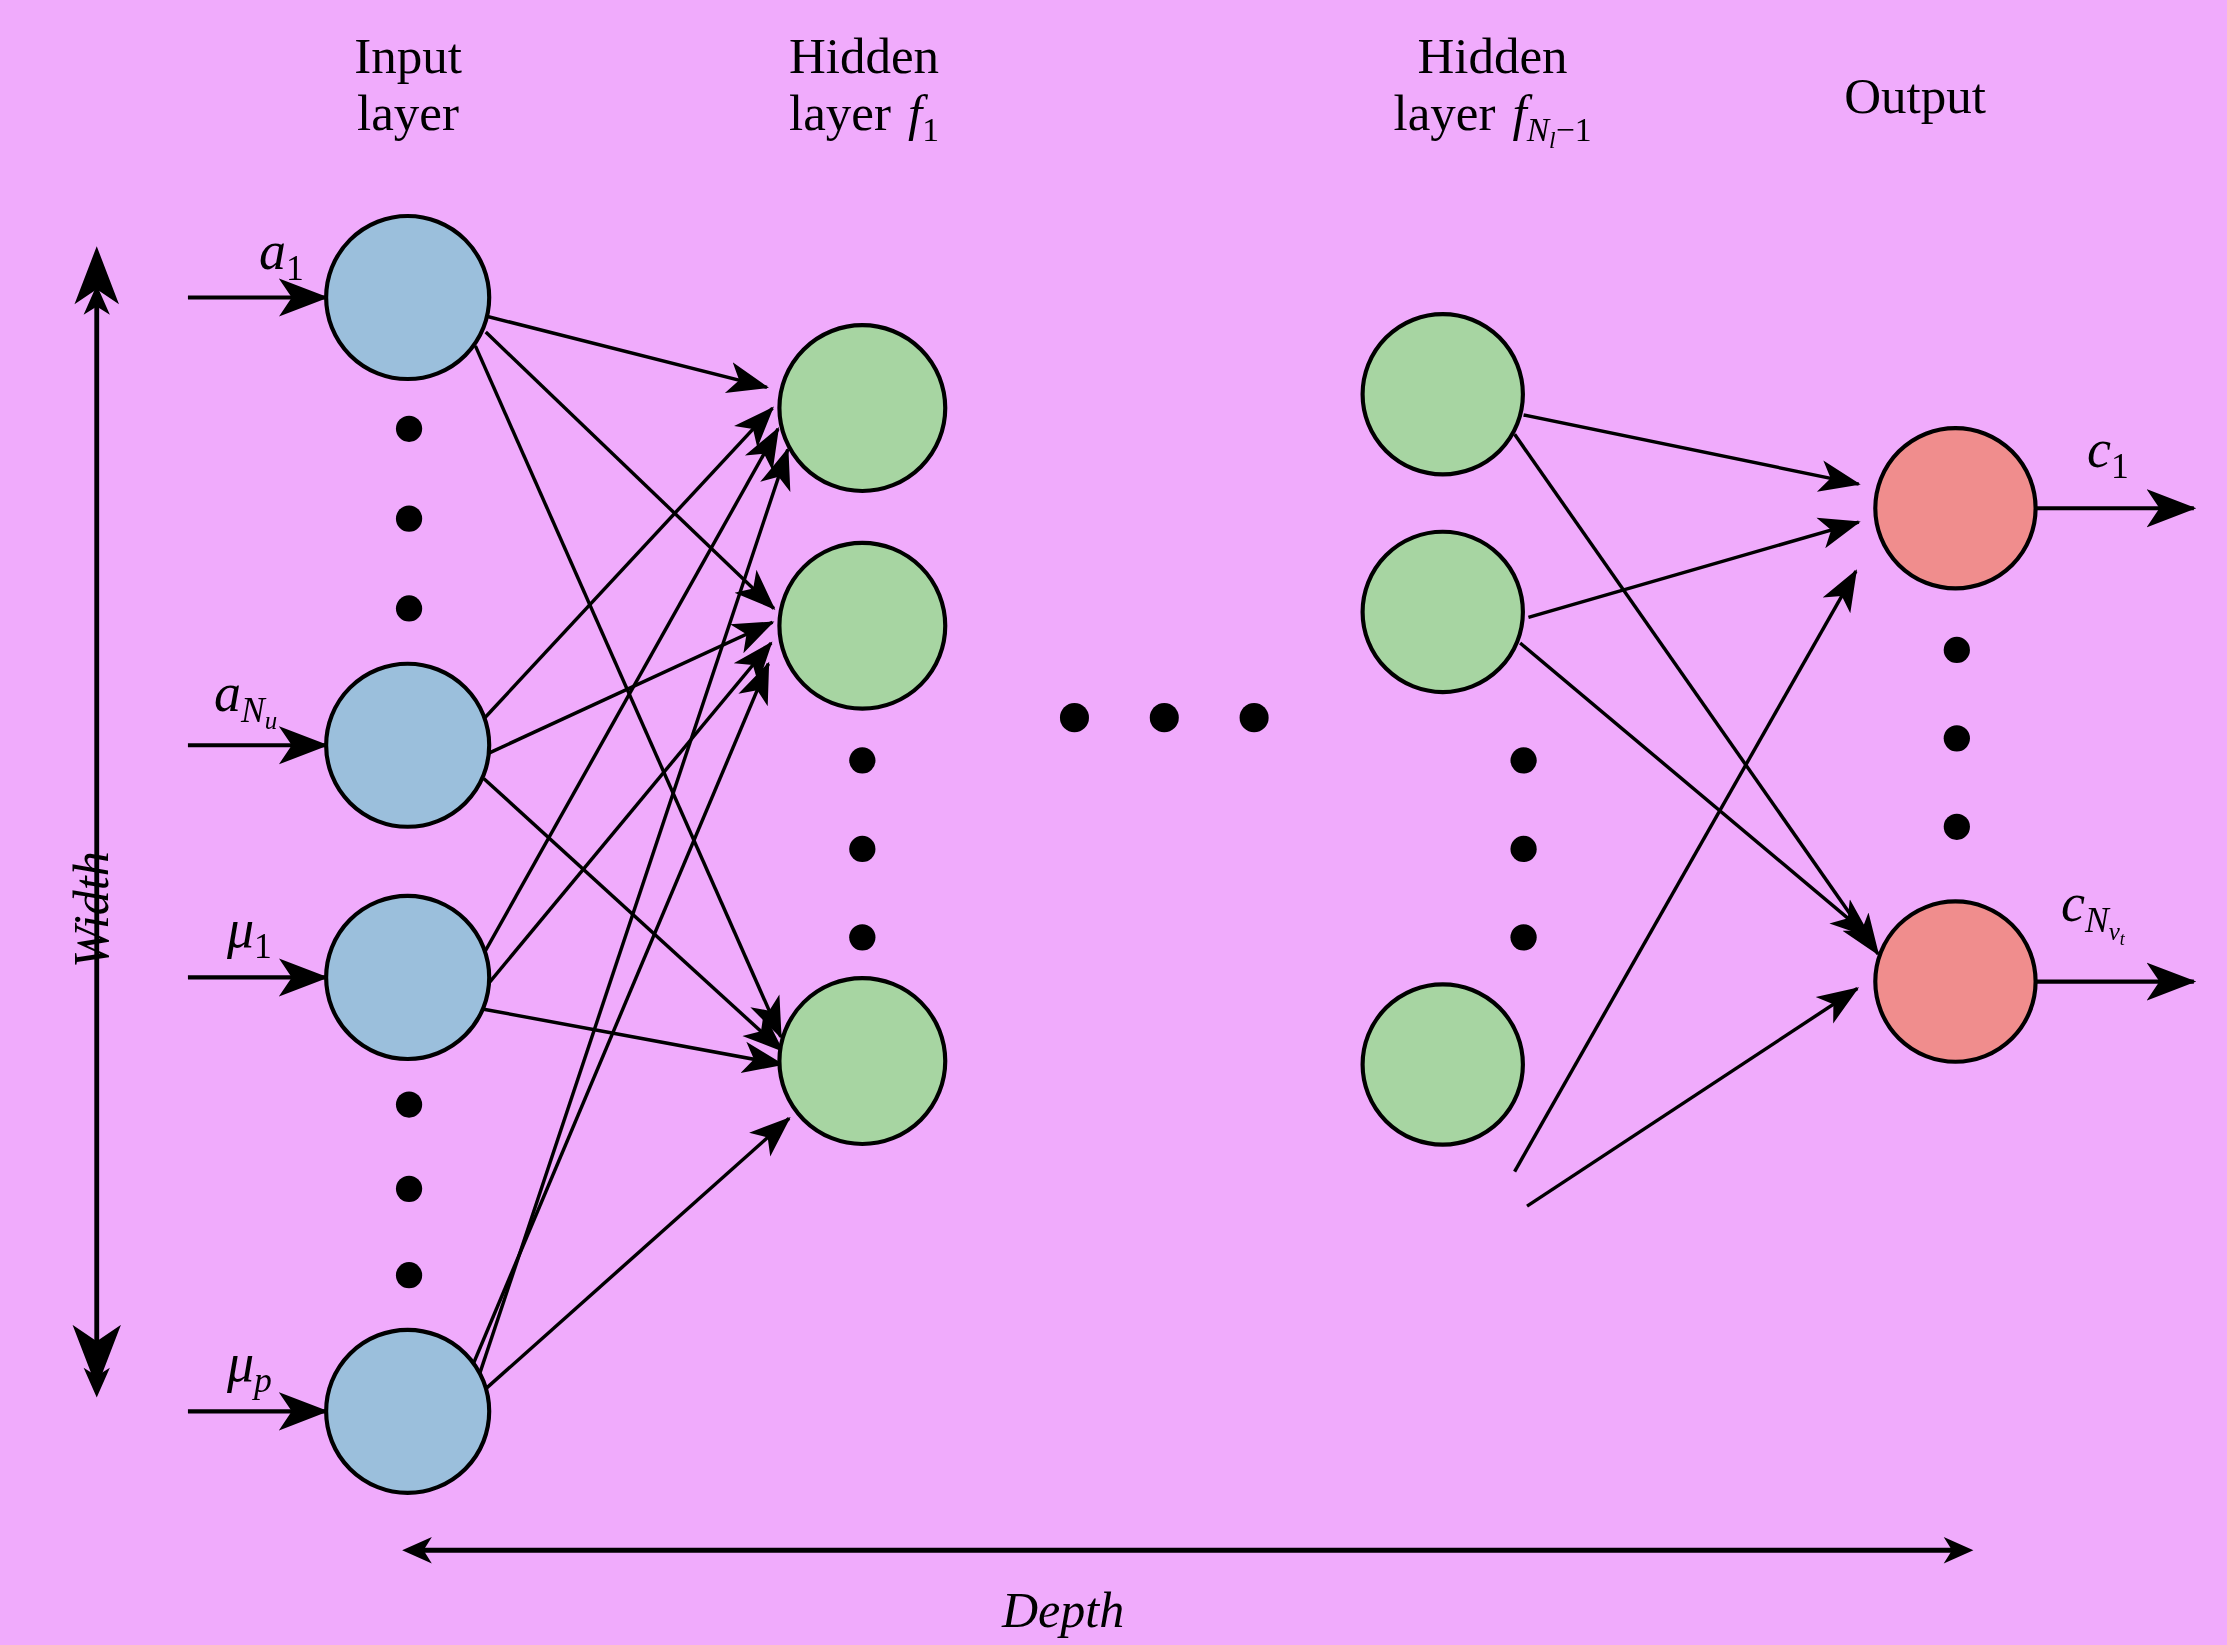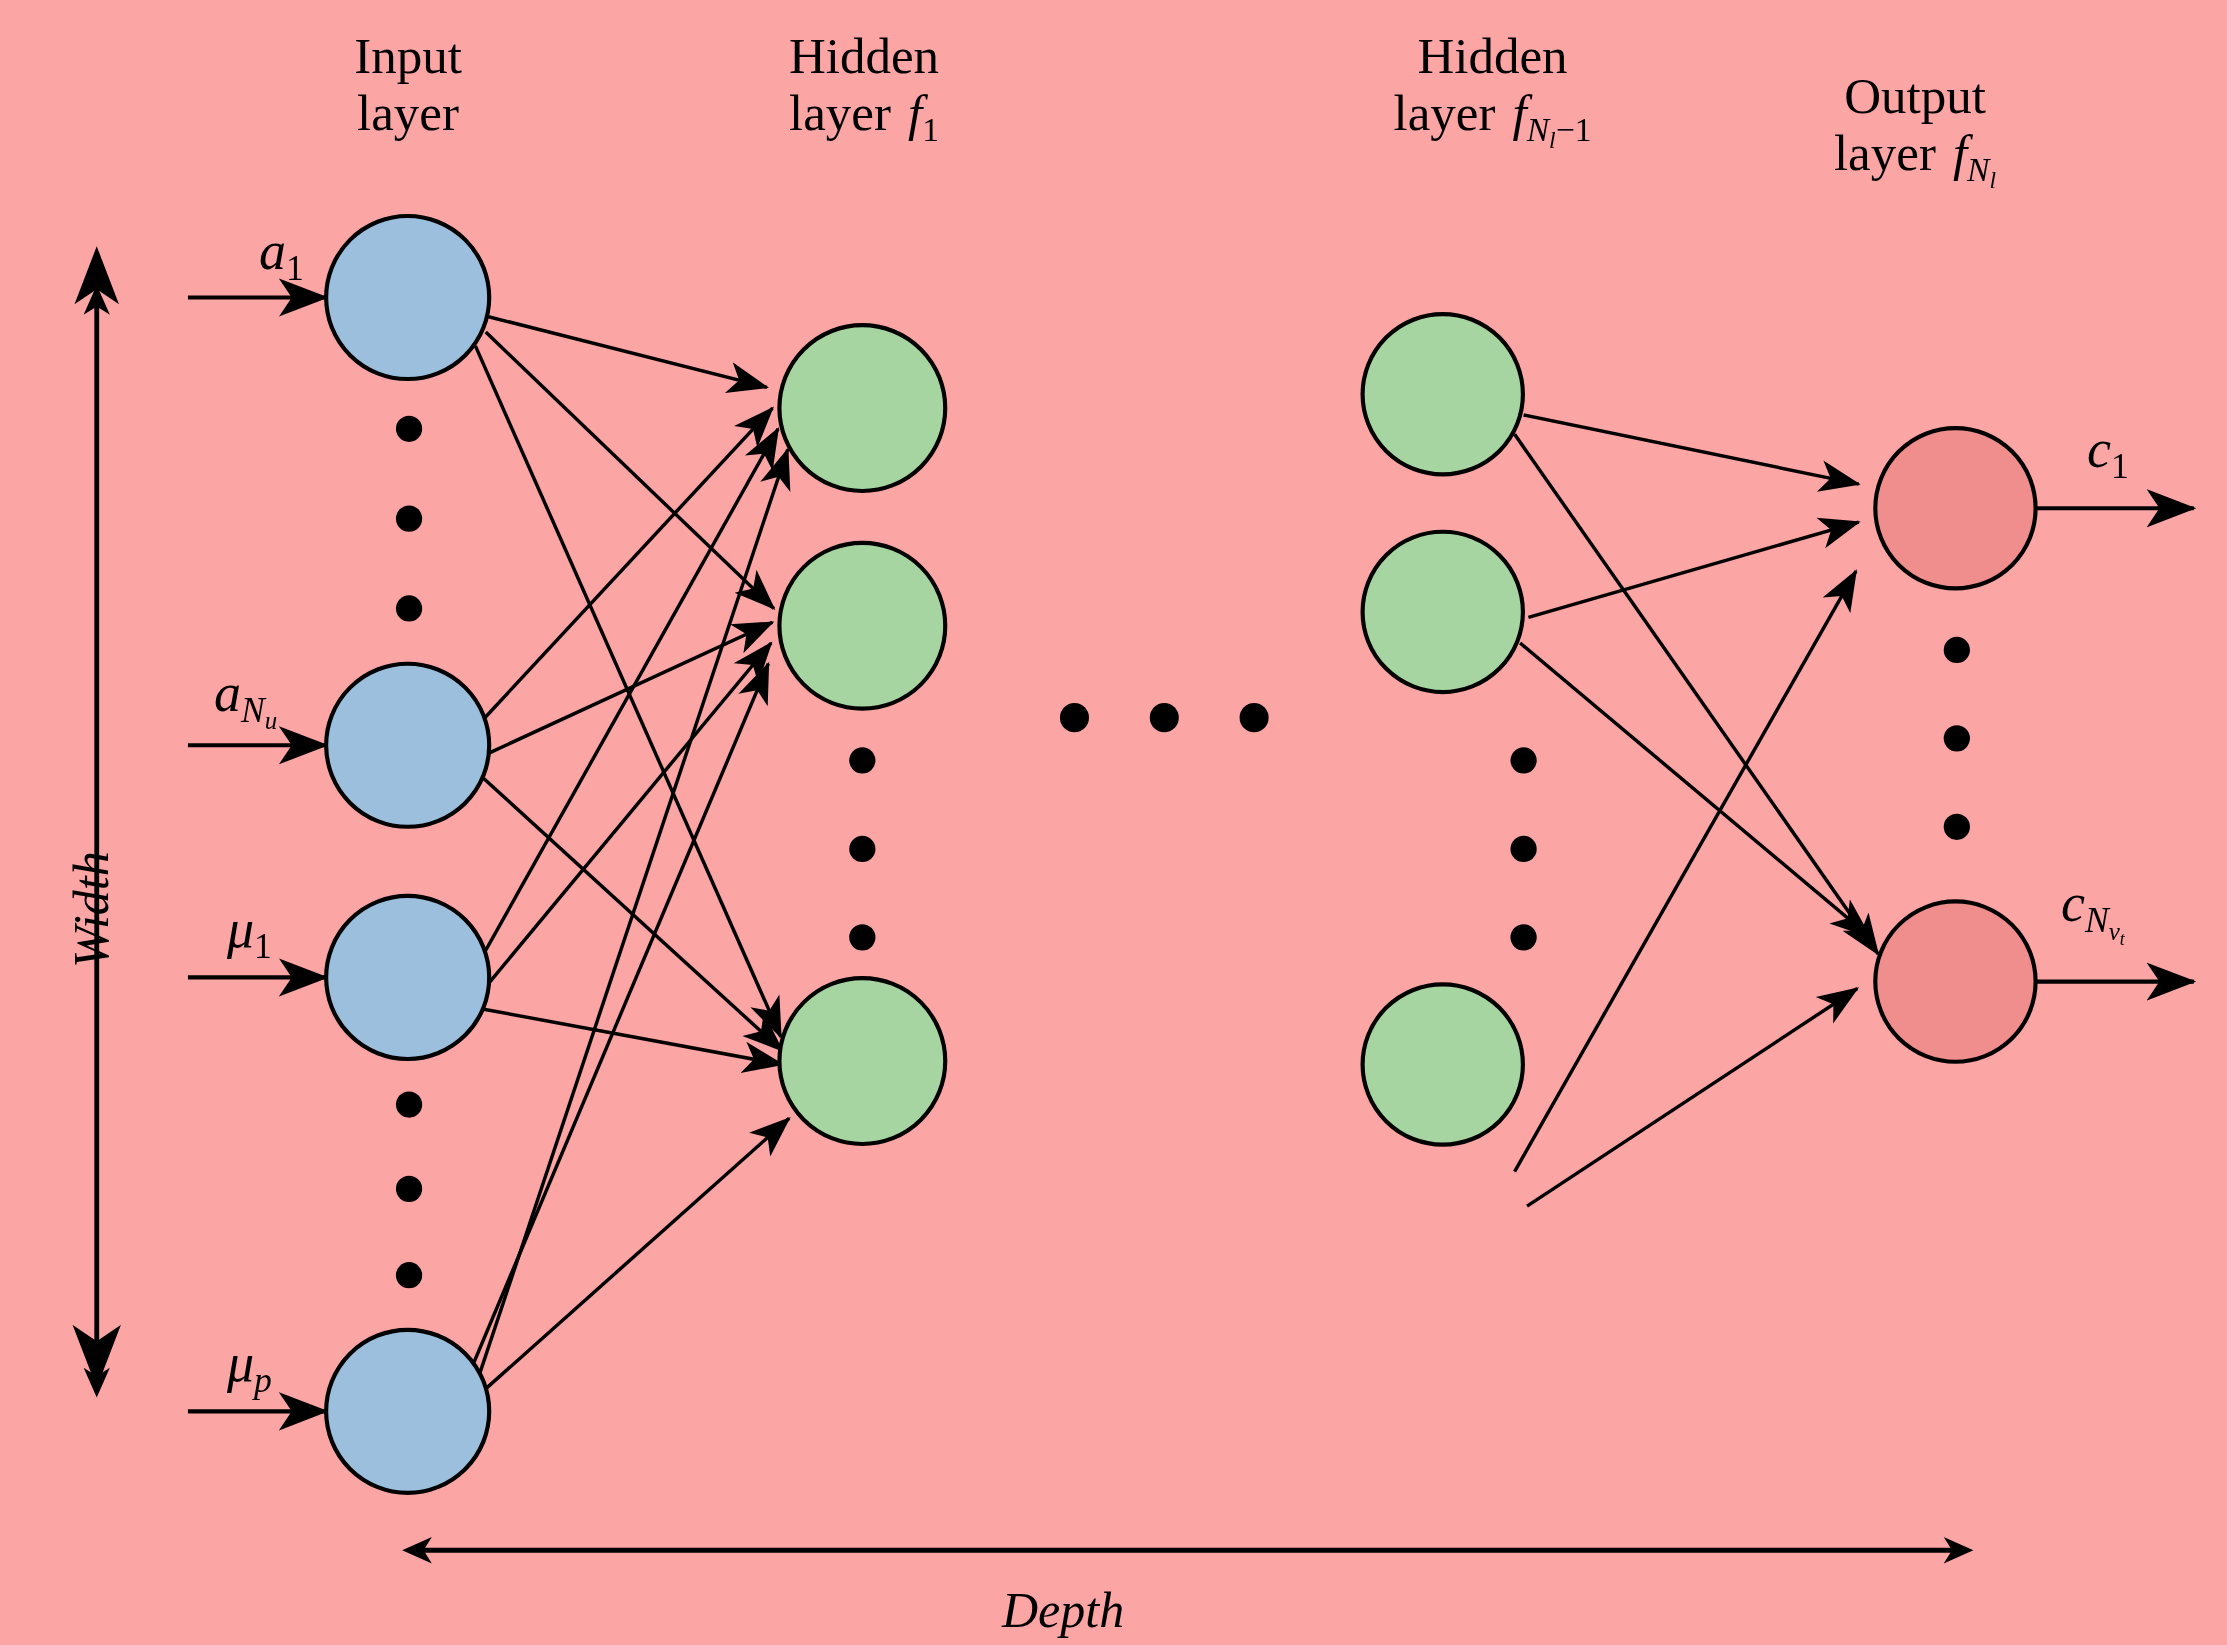--- a/index.html
+++ b/index.html
@@ -1,17 +1,17 @@
 <!DOCTYPE html>
 <html style="font-size:11px"><head>
 <meta charset="utf-8">
 <style>
   html,body{margin:0;padding:0;background:#ffffff;}
   body{font-family:"Liberation Serif","DejaVu Serif",serif;}
-  #stage{position:relative;width:2227px;height:1646px;background:#fca5a5;overflow:hidden;}
+  #stage{position:relative;width:2227px;height:1646px;background:#f0abfc;overflow:hidden;}
   svg{position:absolute;left:0;top:0;width:2227px;height:1646px;}
 
   .lbl{position:absolute;color:#000;white-space:nowrap;}
   .col-title{font-size:51px;line-height:1.12;text-align:center;}
   .math{font-size:54px;font-style:italic;}
   .math .up{font-style:normal;}
   .sub{font-size:0.66em;vertical-align:-0.32em;font-style:italic;}
   .sub .sub{font-size:0.70em;vertical-align:-0.30em;}
   .sub .sub .sub{font-size:0.72em;vertical-align:-0.28em;}
   .num{font-style:normal;}
@@ -159,24 +159,20 @@
   <div class="lbl col-title" style="left:1306px;top:28px;width:373px;">
     <div>Hidden</div>
     <div>
       <span>layer</span>
       <span class="math" style="font-size:51px;margin-top:19px;"> <i>f</i><span class="sub"><i>N</i><span class="sub"><i>l</i></span><span class="up">−1</span></span></span>
     </div>
   </div>
 
   <div class="lbl col-title" style="left:1749px;top:28px;width:332px;margin-top:40px;">
     <div>Output</div>
-    <div>
-      <span>layer</span>
-      <span class="math" style="font-size:51px;"> <i>f</i><span class="sub"><i>N</i><span class="sub"><i>l</i></span></span></span>
-    </div>
   </div>
 
   <div class="lbl math" style="left:212px;top:220px;margin-left:47px;">
     <i>a</i><span class="sub num">1</span>
   </div>
   <div class="lbl math" style="left:214px;top:662px;">
     <i>a</i><span class="sub"><i>N</i><span class="sub"><i>u</i></span></span>
   </div>
   <div class="lbl math" style="left:227px;top:898px;">
     <i>μ</i><span class="sub num">1</span>

